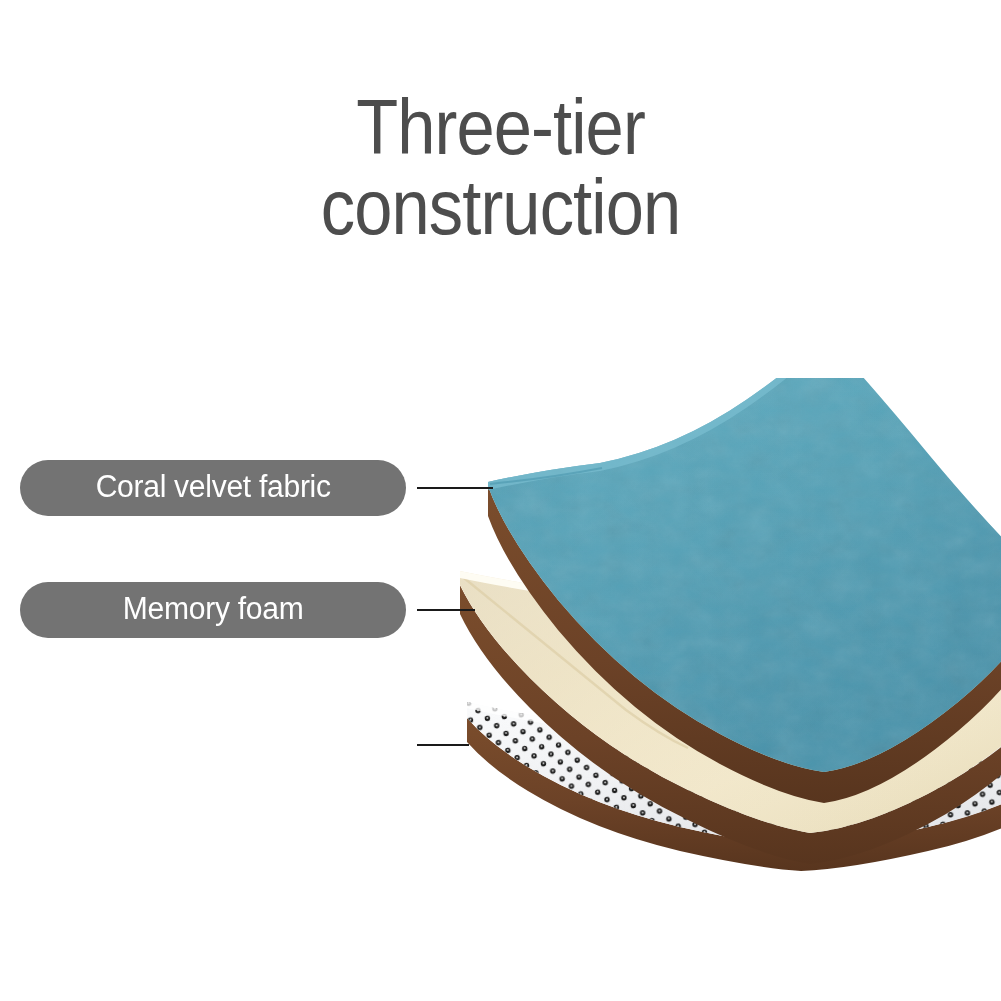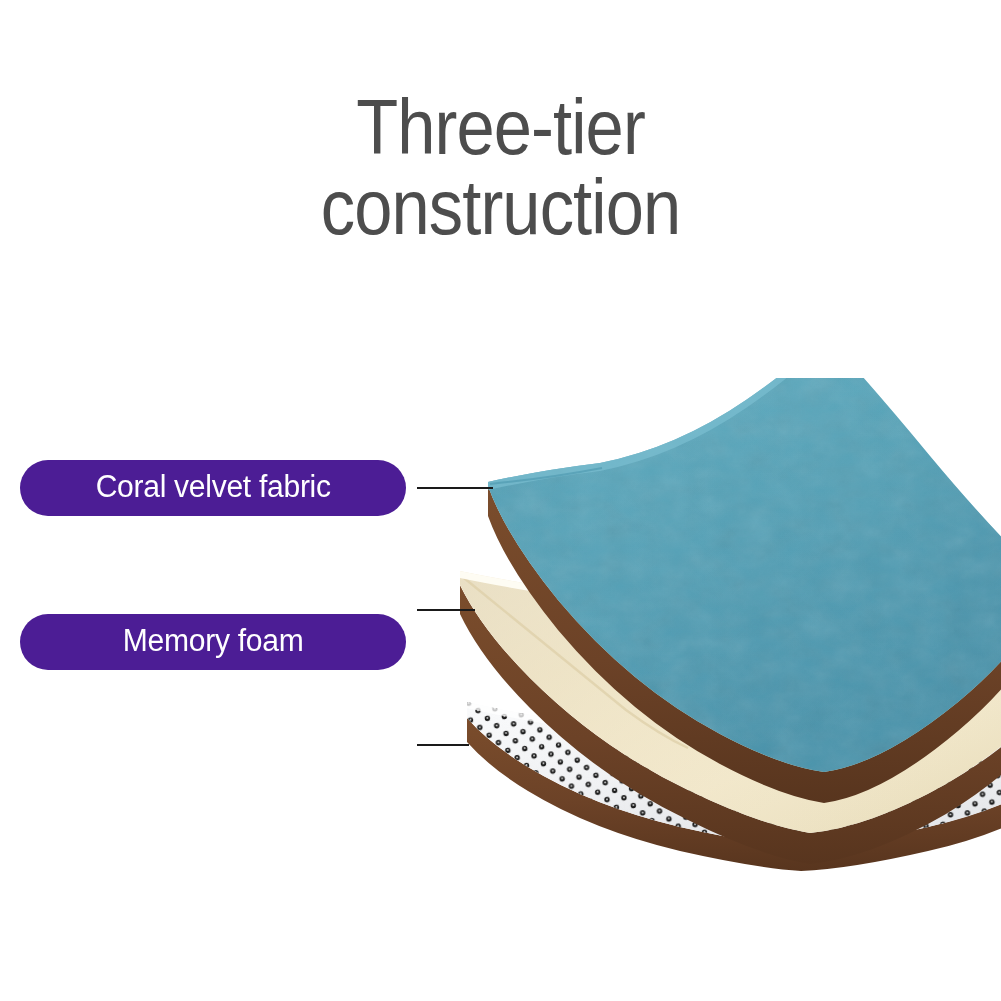--- a/index.html
+++ b/index.html
@@ -38,35 +38,35 @@
     white-space: pre-line;
   }
 
   
   .pill {
     position: absolute;
     left: 20px;
     width: 386px;
     height: 56px;
     border-radius: 28px;
-    background: #4c1d95;
+    background: #737373;
     color: #ffffff;
     display: flex;
     align-items: center;
     justify-content: center;
     font-size: 31px;
     font-family: "Liberation Sans", sans-serif;
     letter-spacing: -0.3px;
     box-sizing: border-box;
     padding-bottom: 2px;
   }
   .pill-text { display: block; transform: scaleX(0.97); }
 
   #pill-0 { top: 460px; }
-  #pill-1 { top: 614px; }
+  #pill-1 { top: 582px; }
   #pill-2 { top: 717px; }
 
   
   .leader {
     position: absolute;
     height: 2px;
     background: #1a1a1a;
   }
   #leader-0 { left: 417px; top: 487px; width: 76px; }
   #leader-1 { left: 417px; top: 609px; width: 58px; }

